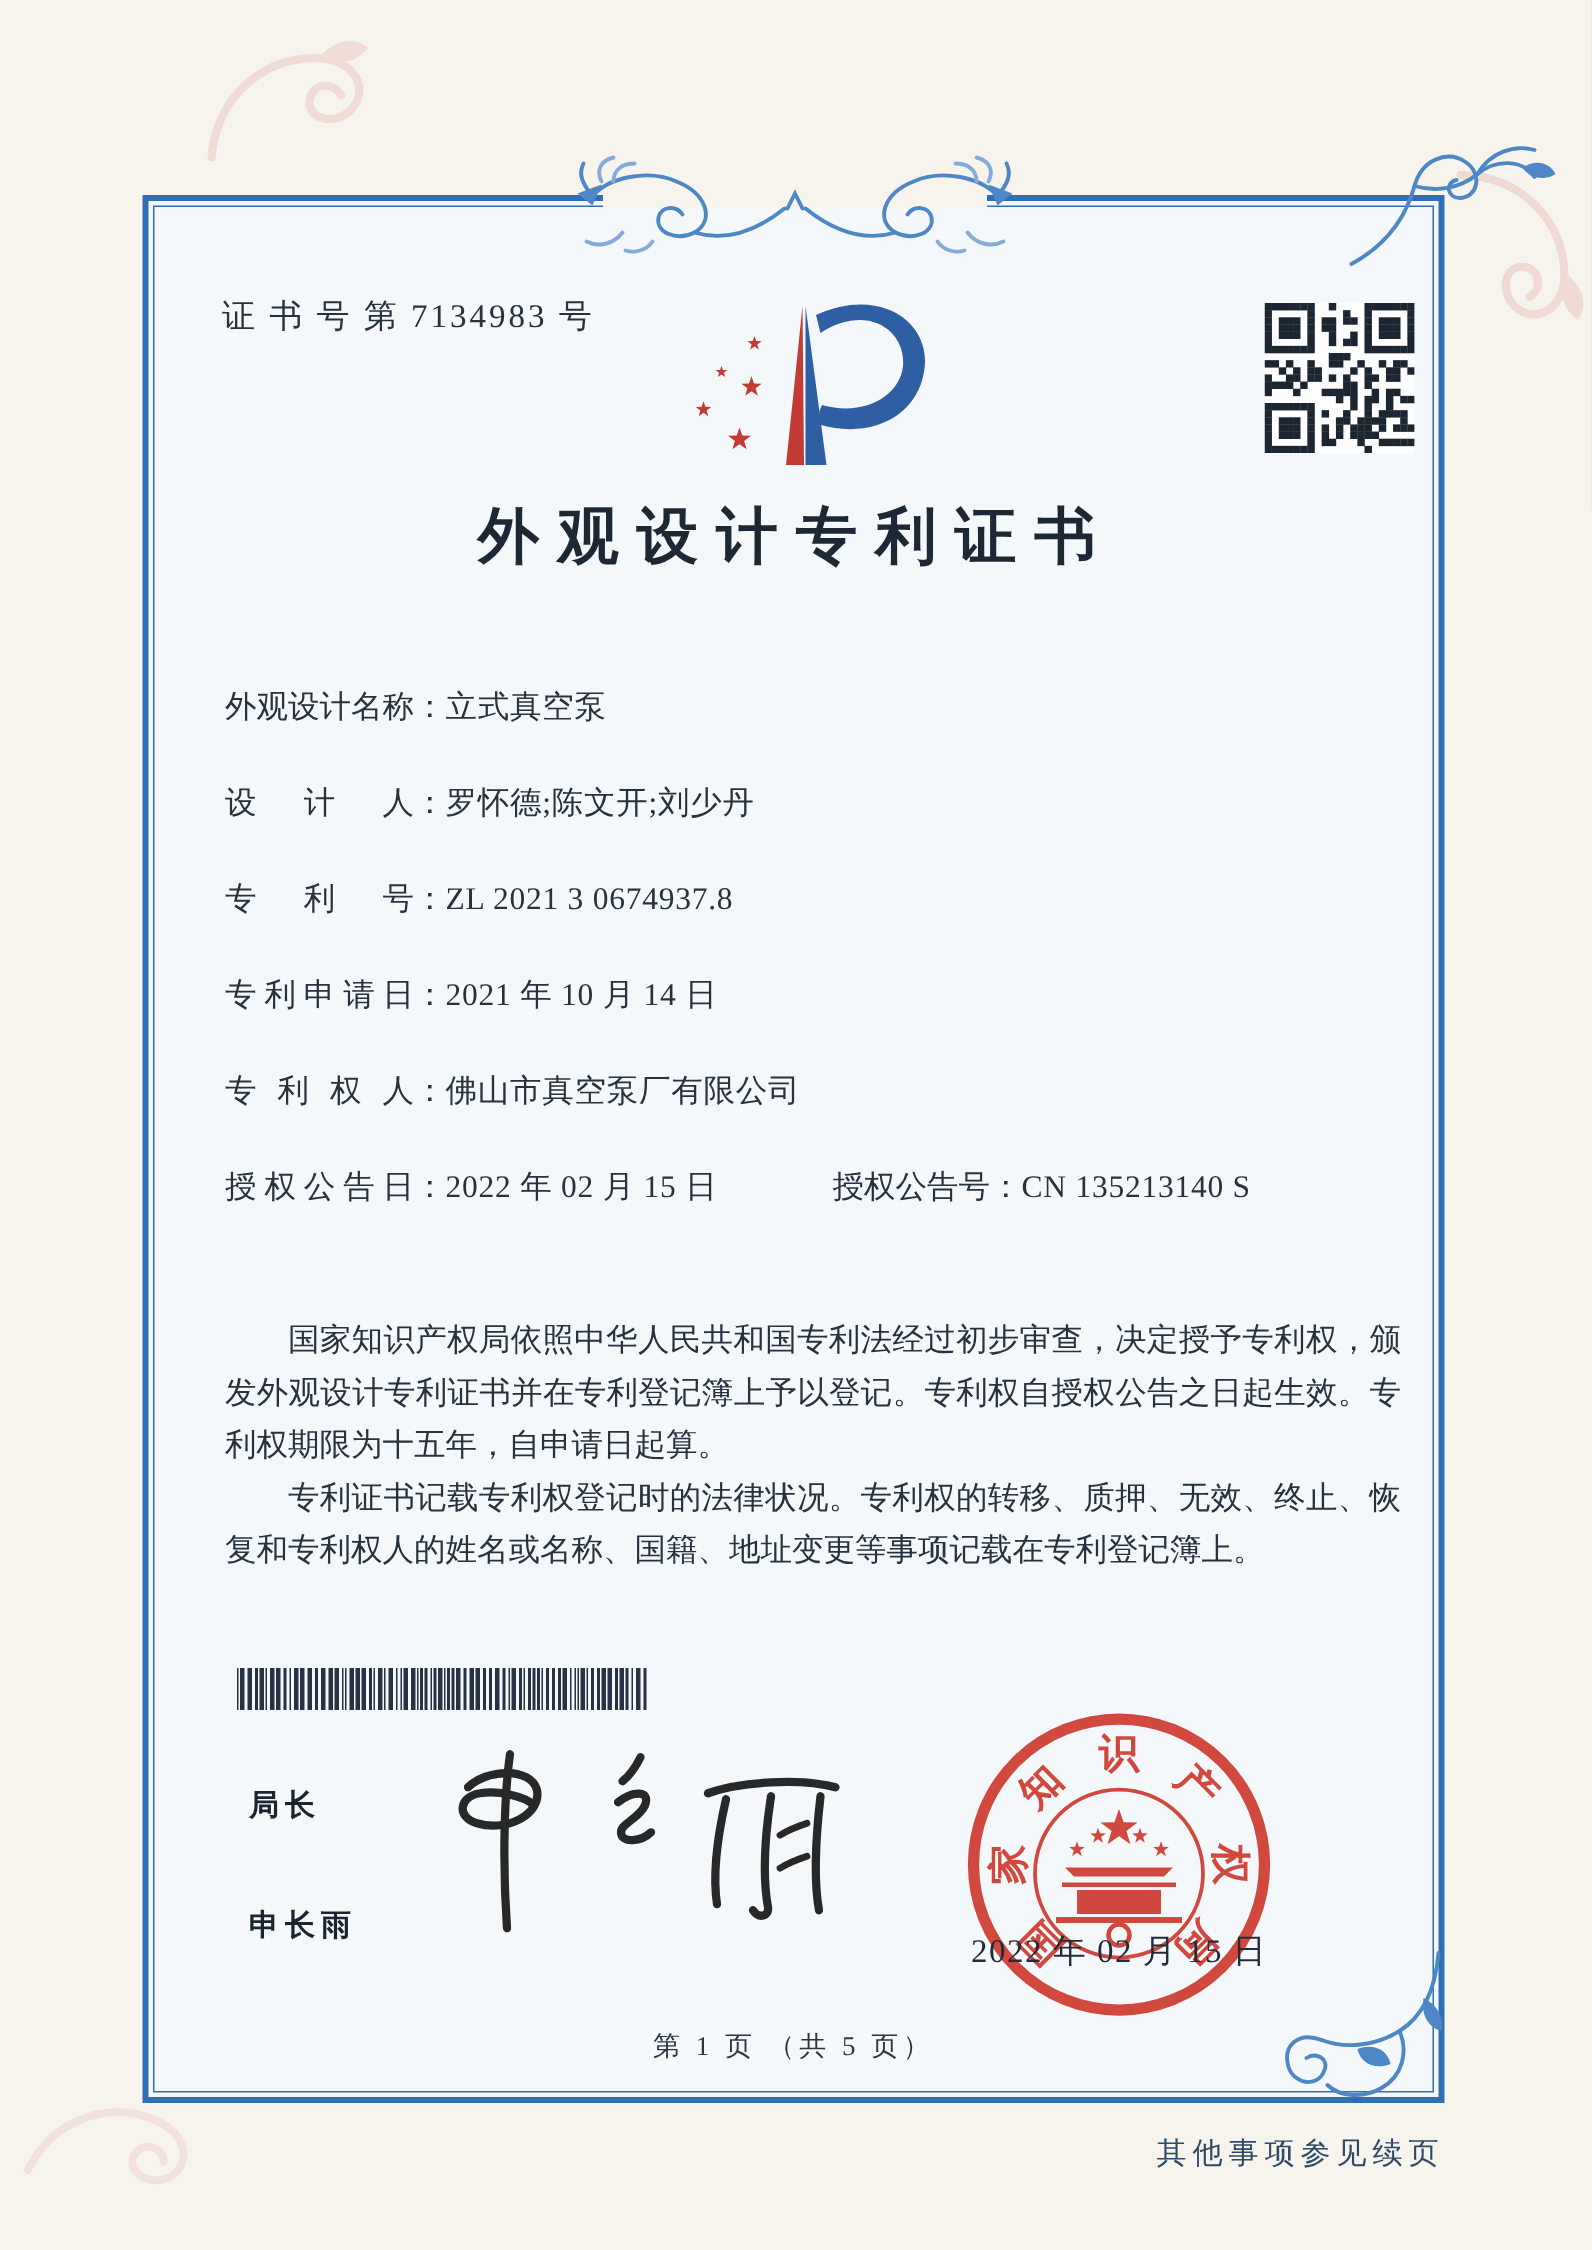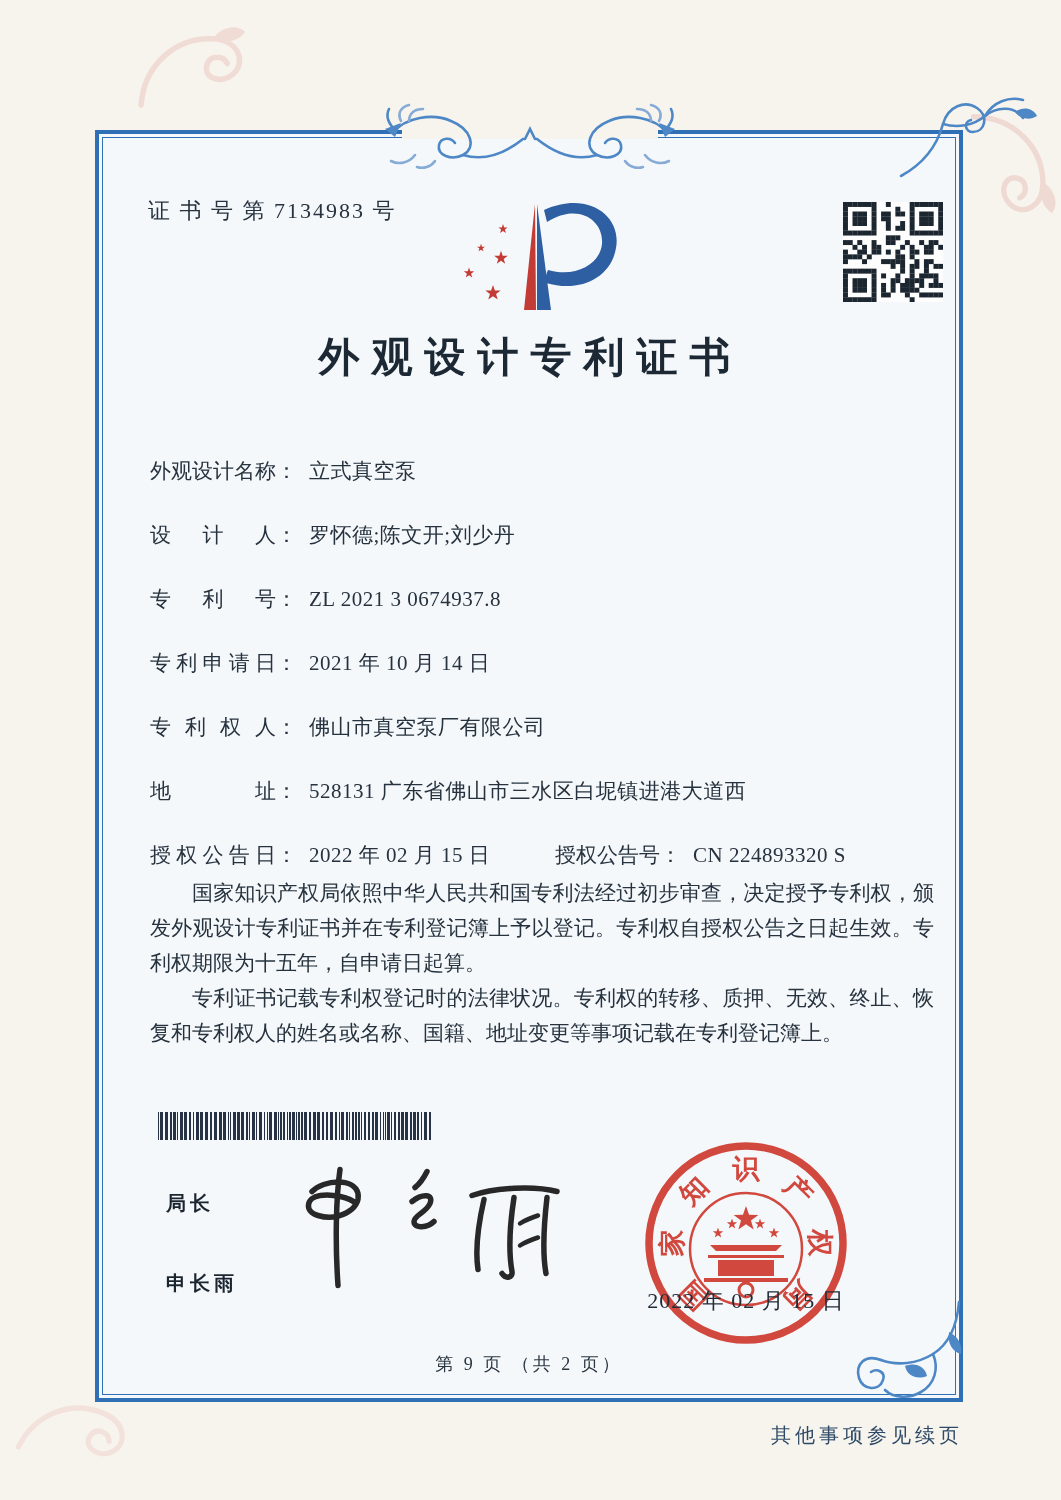--- a/index.html
+++ b/index.html
@@ -42,21 +42,21 @@
   .qr{position:absolute; left:843px; top:202px; width:100px; height:100px; background:#fdfdfd;}
   .qr svg{width:100%; height:100%; display:block;}
   .title{
     position:absolute; left:0; top:330px; width:100%; text-align:center;
     font-size:41px; font-weight:700; letter-spacing:12px; color:var(--title-dark);
   }
   .fields{position:absolute; left:150px; top:456px; width:786px; font-size:21px;}
   .field-row{position:relative; height:30px; line-height:30px; margin-bottom:34px; white-space:nowrap;}
   .f-label{display:inline-block; width:126px; text-align:justify; text-align-last:justify; vertical-align:top;}
   .f-colon{display:inline-block; vertical-align:top;}
-  .f-value{margin-left:12px; letter-spacing:.5px;}
+  .f-value{margin-left:0; letter-spacing:.5px;}
   .grant-right{position:absolute; left:405px; top:0; white-space:nowrap;}
   .paragraphs{
     position:absolute; left:150px; top:876px; width:784px;
     font-size:21px; line-height:35px; text-align:justify; color:var(--text-dark);
   }
   .paragraphs p{text-indent:2em;}
   .barcode{position:absolute; left:158px; top:1112px; width:274px; height:28px;}
   .barcode svg{width:100%; height:100%; display:block;}
   .sig-title,.sig-name{
     position:absolute; left:166px; font-size:20px; font-weight:700;
@@ -403,26 +403,23 @@
       <div class="field-row">
         <span class="f-label">专利号</span><span class="f-colon">：</span><span class="f-value">ZL 2021 3 0674937.8</span>
       </div>
       <div class="field-row">
         <span class="f-label">专利申请日</span><span class="f-colon">：</span><span class="f-value">2021 年 10 月 14 日</span>
       </div>
       <div class="field-row">
         <span class="f-label">专利权人</span><span class="f-colon">：</span><span class="f-value">佛山市真空泵厂有限公司</span>
       </div>
       <div class="field-row">
-        <span class="f-label">地址</span><span class="f-colon">：</span><span class="f-value">528131 广东省佛山市三水区白坭镇进港大道西</span>
-      </div>
-      <div class="field-row">
         <span class="f-label">授权公告日</span><span class="f-colon">：</span><span class="f-value">2022 年 02 月 15 日</span>
         <span class="grant-right">
-          <span>授权公告号</span><span>：</span><span class="f-value">CN 224893320 S</span>
+          <span>授权公告号</span><span>：</span><span class="f-value">CN 135213140 S</span>
         </span>
       </div>
     </div>
 
     <div class="paragraphs">
       <p>国家知识产权局依照中华人民共和国专利法经过初步审查，决定授予专利权，颁发外观设计专利证书并在专利登记簿上予以登记。专利权自授权公告之日起生效。专利权期限为十五年，自申请日起算。</p>
       <p>专利证书记载专利权登记时的法律状况。专利权的转移、质押、无效、终止、恢复和专利权人的姓名或名称、国籍、地址变更等事项记载在专利登记簿上。</p>
     </div>
 
     <div class="barcode">
@@ -543,16 +540,16 @@
     <span class="seal-char" style="transform: rotate(-135deg) translateY(-74px);">国</span>
         <span class="seal-char" style="transform: rotate(-90deg) translateY(-74px);">家</span>
         <span class="seal-char" style="transform: rotate(-45deg) translateY(-74px);">知</span>
         <span class="seal-char" style="transform: rotate(0deg) translateY(-74px);">识</span>
         <span class="seal-char" style="transform: rotate(45deg) translateY(-74px);">产</span>
         <span class="seal-char" style="transform: rotate(90deg) translateY(-74px);">权</span>
         <span class="seal-char" style="transform: rotate(135deg) translateY(-74px);">局</span>
       </div>
     <div class="seal-date">2022 年 02 月 15 日</div>
 
-    <div class="footer-page">第 9 页 （共 2 页）</div>
+    <div class="footer-page">第 1 页 （共 5 页）</div>
     <div class="footer-note">其他事项参见续页</div>
   </div>
 </div>
 
 </body></html>

